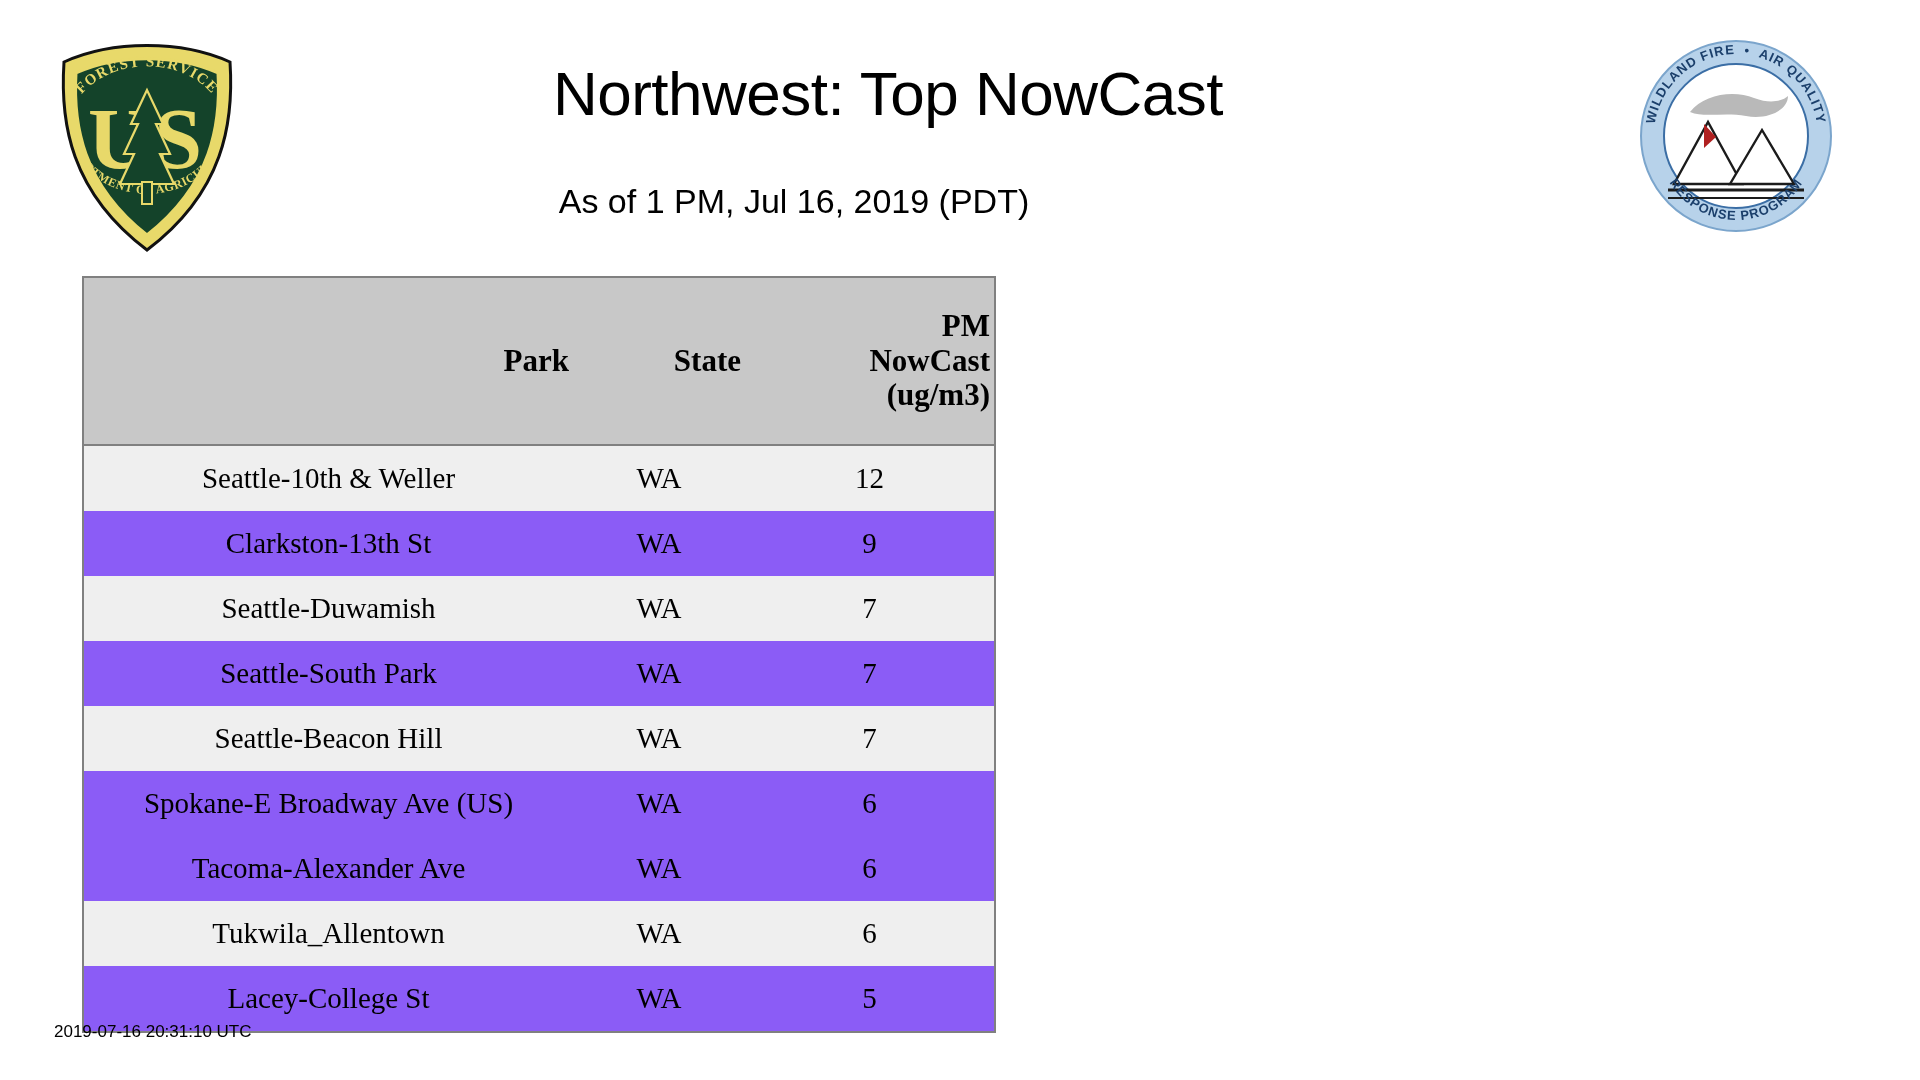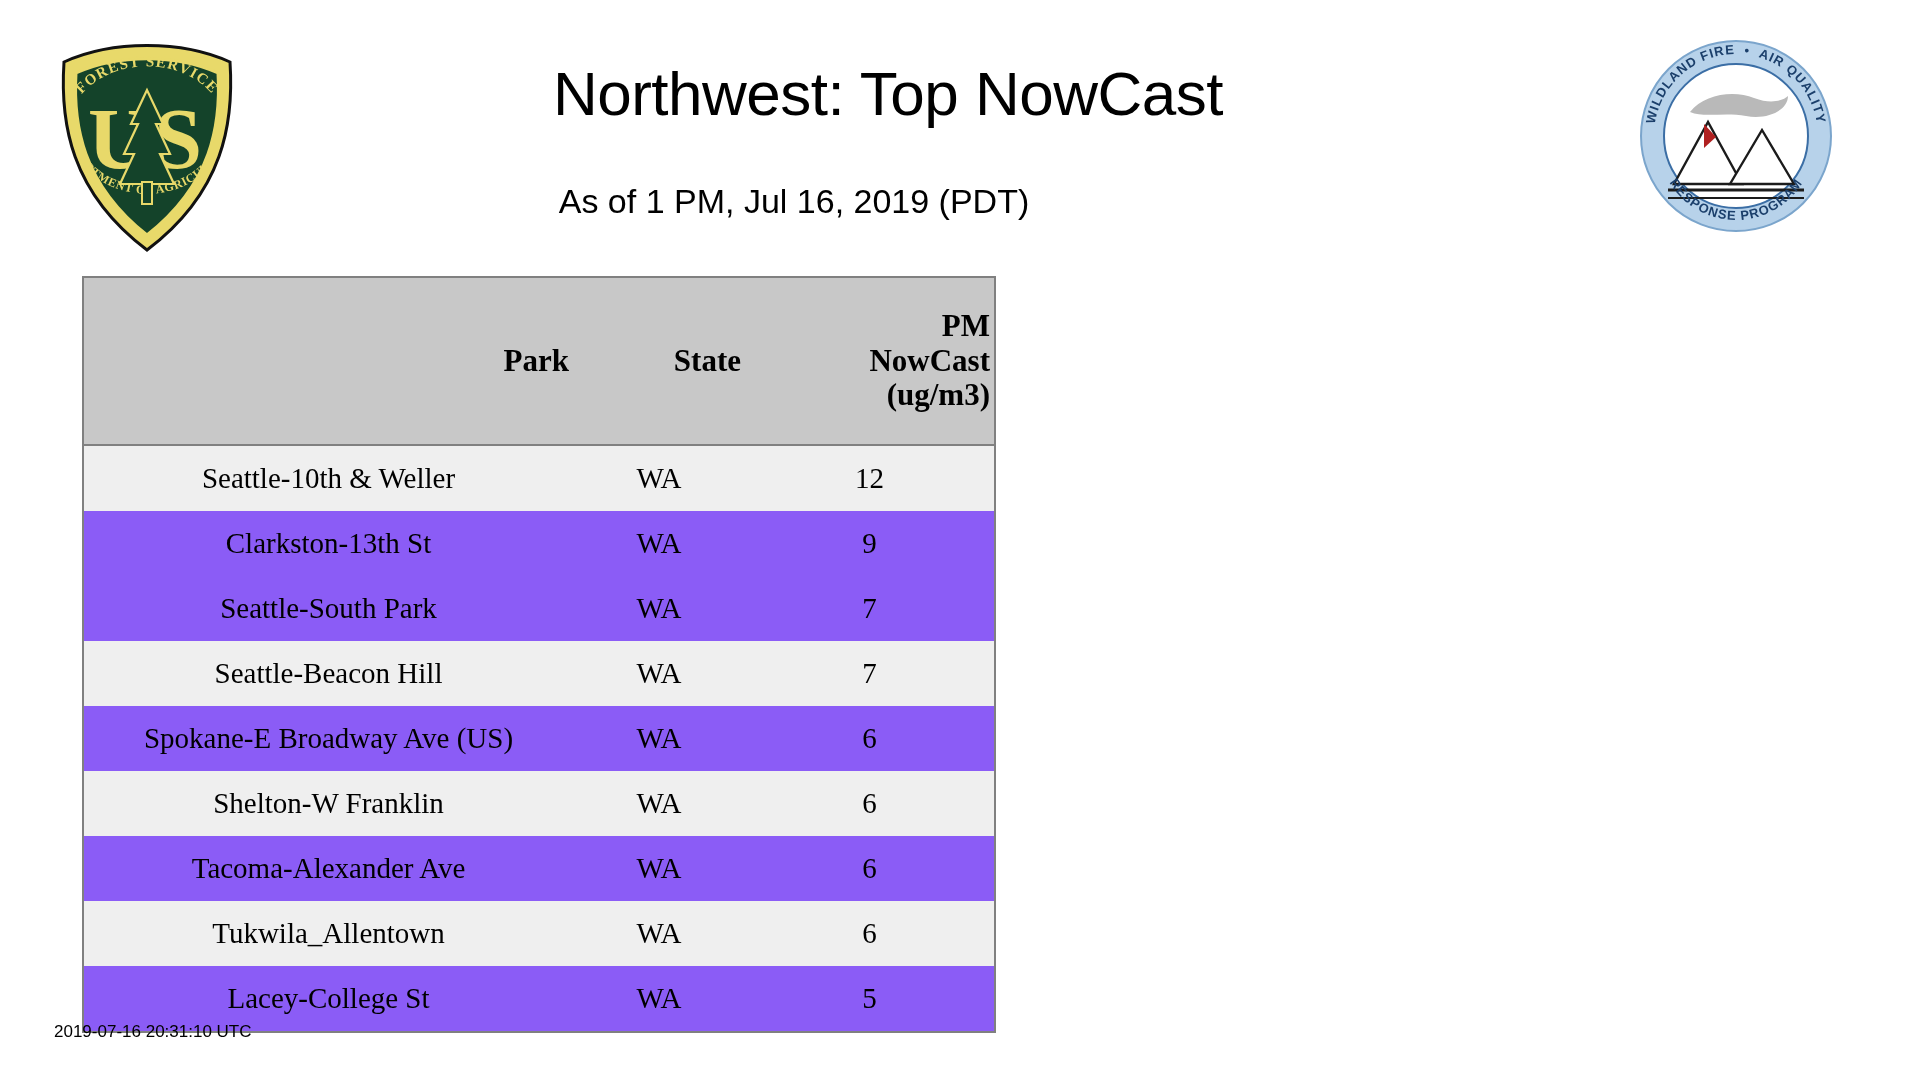--- a/index.html
+++ b/index.html
@@ -190,37 +190,37 @@
         <tr class="odd">
           <td>Seattle-10th &amp; Weller</td>
           <td>WA</td>
           <td>12</td>
         </tr>
         <tr class="even">
           <td>Clarkston-13th St</td>
           <td>WA</td>
           <td>9</td>
         </tr>
+        <tr class="odd">
+          <td>Seattle-Duwamish</td>
+          <td>WA</td>
+          <td>7</td>
+        </tr>
         <tr class="even">
           <td>Seattle-South Park</td>
           <td>WA</td>
           <td>7</td>
         </tr>
         <tr class="odd">
           <td>Seattle-Beacon Hill</td>
           <td>WA</td>
           <td>7</td>
         </tr>
         <tr class="even">
           <td>Spokane-E Broadway Ave (US)</td>
-          <td>WA</td>
-          <td>6</td>
-        </tr>
-        <tr class="odd">
-          <td>Shelton-W Franklin</td>
           <td>WA</td>
           <td>6</td>
         </tr>
         <tr class="even">
           <td>Tacoma-Alexander Ave</td>
           <td>WA</td>
           <td>6</td>
         </tr>
         <tr class="odd">
           <td>Tukwila_Allentown</td>

